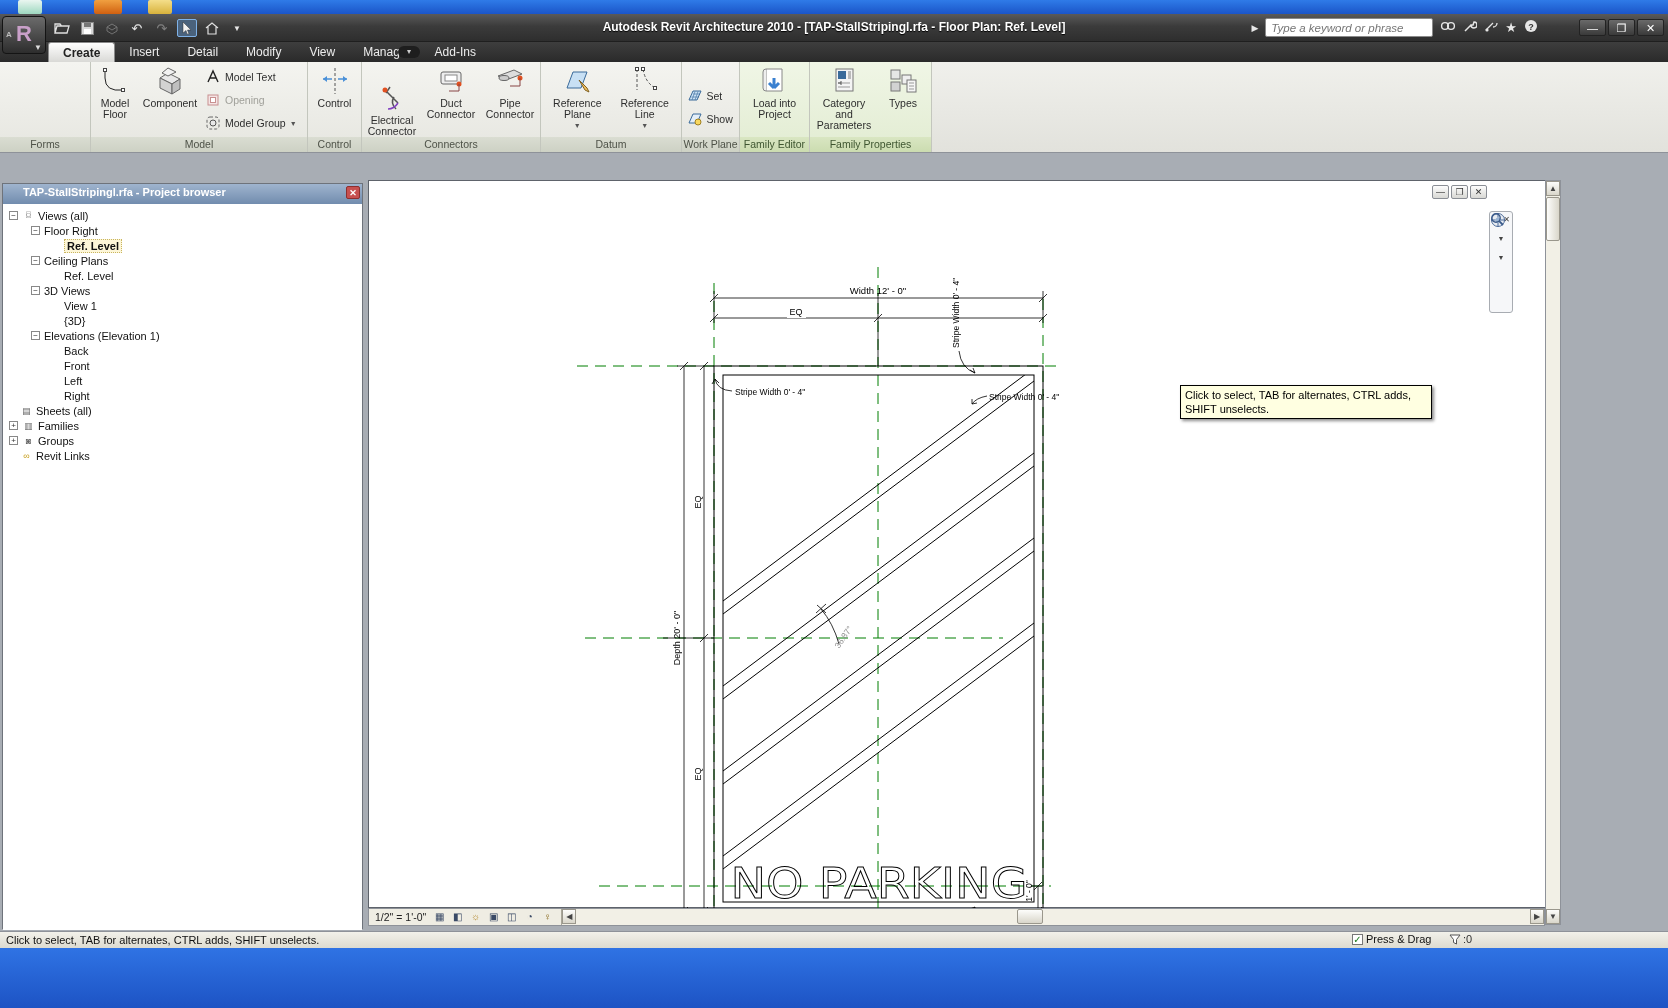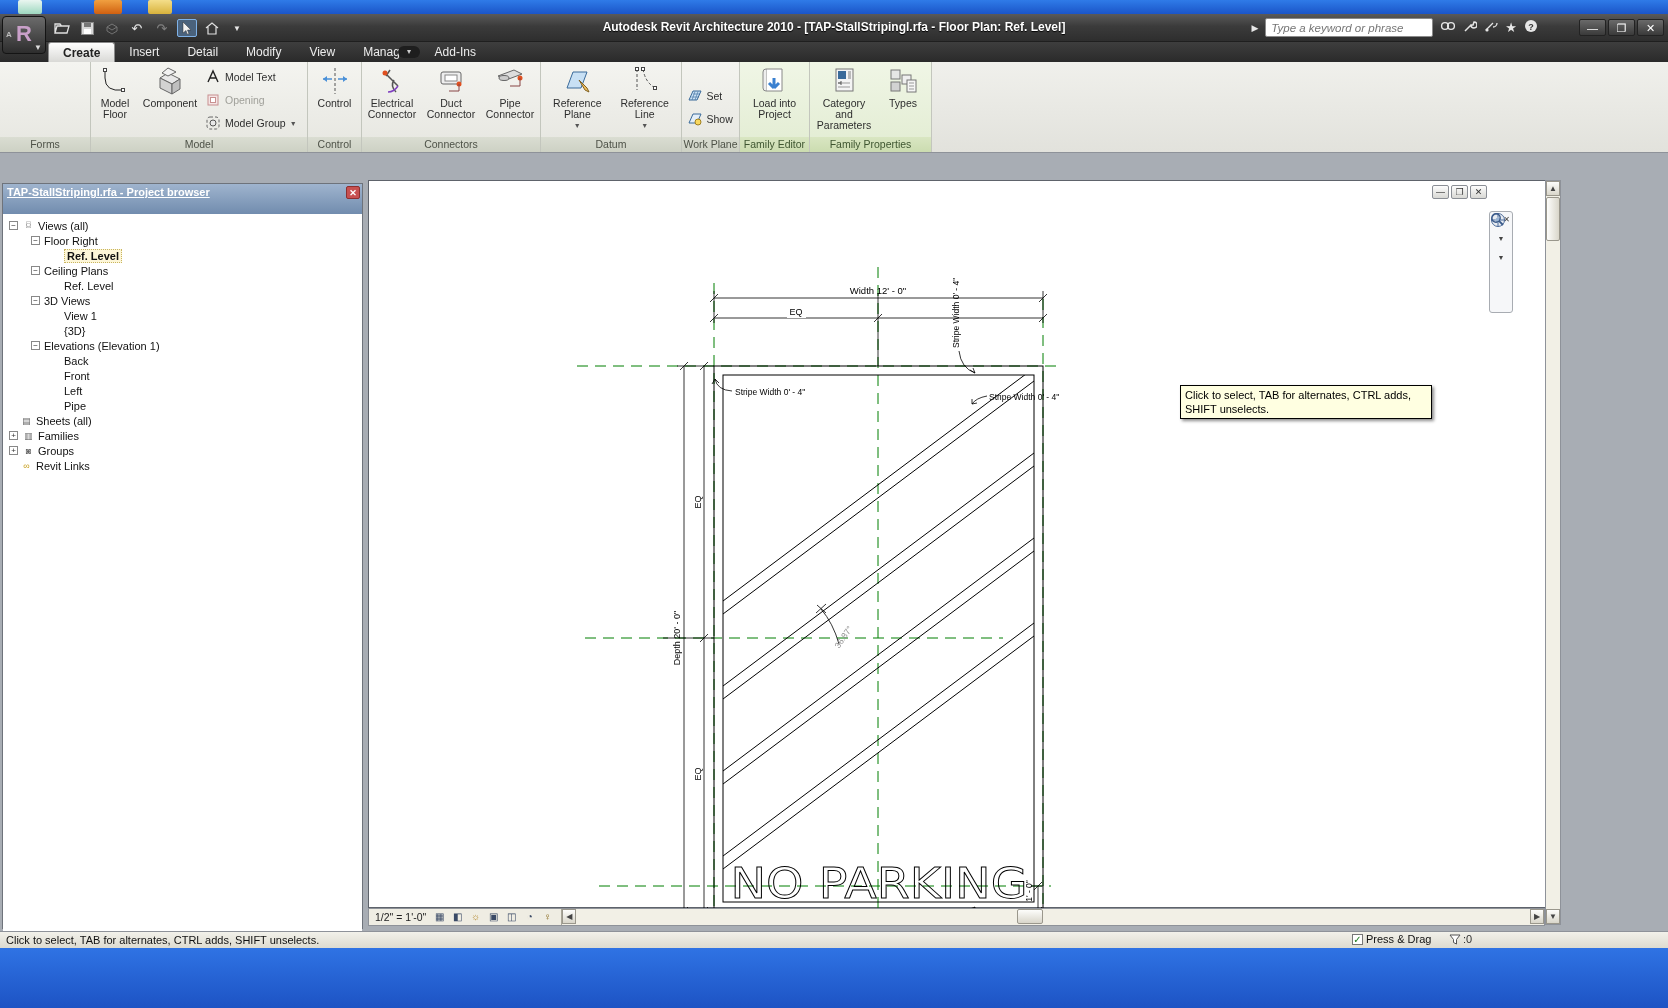--- a/index.html
+++ b/index.html
@@ -62,22 +62,22 @@
   .sb { display:flex; align-items:center; gap:4px; height:20px; font-size:10.5px; color:#2E2E2E; padding-left:3px; }
   .sb .sicon { width:16px; height:16px; }
   .sb.dis { color:#A0A09A; }
 
   
   .workspace { position:absolute; left:0; top:153px; width:1668px; height:778px; background:#A8ADB4; }
 
   
   .browser { position:absolute; left:2px; top:30px; width:361px; height:746px;
     background:#FFF; border:1px solid #6E737B; }
-  .browser-title { height:30px; background:linear-gradient(#9FB4CE,#718CAE); color:#FFF;
-    font-weight:bold; font-size:11px; padding:2px 4px; position:relative;text-decoration:underline; }
+  .browser-title { height:20px; background:linear-gradient(#9FB4CE,#718CAE); color:#FFF;
+    font-weight:bold; font-size:11px; padding:2px 20px; position:relative; }
   .browser-close { position:absolute; right:2px; top:2px; width:14px; height:13px; background:#C75050;
     color:#FFF; font-size:9px; line-height:12px; text-align:center; border:1px solid #8E2F2F; border-radius:2px; }
   .tree { padding:4px 0 0 6px; background:#FFF; height:calc(100% - 18px); overflow:hidden; }
   .trow { display:flex; align-items:center; height:15px; font-size:11px; color:#111; }
   .exp { width:9px; height:9px; border:1px solid #888; background:#FFF; font-size:8px; line-height:7px;
     text-align:center; color:#333; margin-right:4px; flex:none; }
   .noexp { width:11px; flex:none; }
   .ticon { width:13px; margin-right:3px; font-size:9px; color:#666; flex:none; text-align:center; }
   .ind1 { margin-left:22px; } .ind2 { margin-left:44px; }
   .sel-item { background:#FDF6D8; font-weight:bold; border:1px dotted #C8B560; padding:0 2px; }
@@ -272,21 +272,21 @@
               <path d="M24 10 L28 13 L24 16 Z" fill="#4A90D8"></path>
             </svg>
           <span>Control</span>
         </div>
       </div>
       <div class="panel-name">Control</div>
     </div>
 
     <div class="panel" style="left:362px;width:179px;">
       <div class="btnrow">
-        <div class="bb" style="width:58px;">
+        <div class="bb" style="width:58px;justify-content:flex-end;">
           <svg class="bicon" viewBox="0 0 32 30">
               <path d="M8 6 L22 20 M14 4 L10 10 M20 26 Q14 20 18 14" stroke="#555" fill="none" stroke-width="1.5"></path>
               <path d="M22 20 Q18 26 12 26" stroke="#8040C0" fill="none" stroke-width="1.5"></path>
               <circle cx="9" cy="7" r="2.5" fill="#E05020"></circle>
             </svg>
           <span>Electrical Connector</span>
         </div>
         <div class="bb" style="width:58px;">
           <svg class="bicon" viewBox="0 0 32 30">
               <rect x="6" y="6" width="20" height="12" rx="2" fill="#EEE" stroke="#666"></rect>
@@ -449,21 +449,21 @@
         <div class="trow ind2">
           <span class="noexp"></span>
             <span>Front</span>
           </div>
         <div class="trow ind2">
           <span class="noexp"></span>
             <span>Left</span>
           </div>
         <div class="trow ind2">
           <span class="noexp"></span>
-            <span>Pipe</span>
+            <span>Right</span>
           </div>
         <div class="trow">
           <span class="noexp"></span>
             <span class="ticon">▤</span>
           <span>Sheets (all)</span>
           </div>
         <div class="trow">
           <span class="exp">+</span>
           <span class="ticon">▥</span>
           <span>Families</span>

